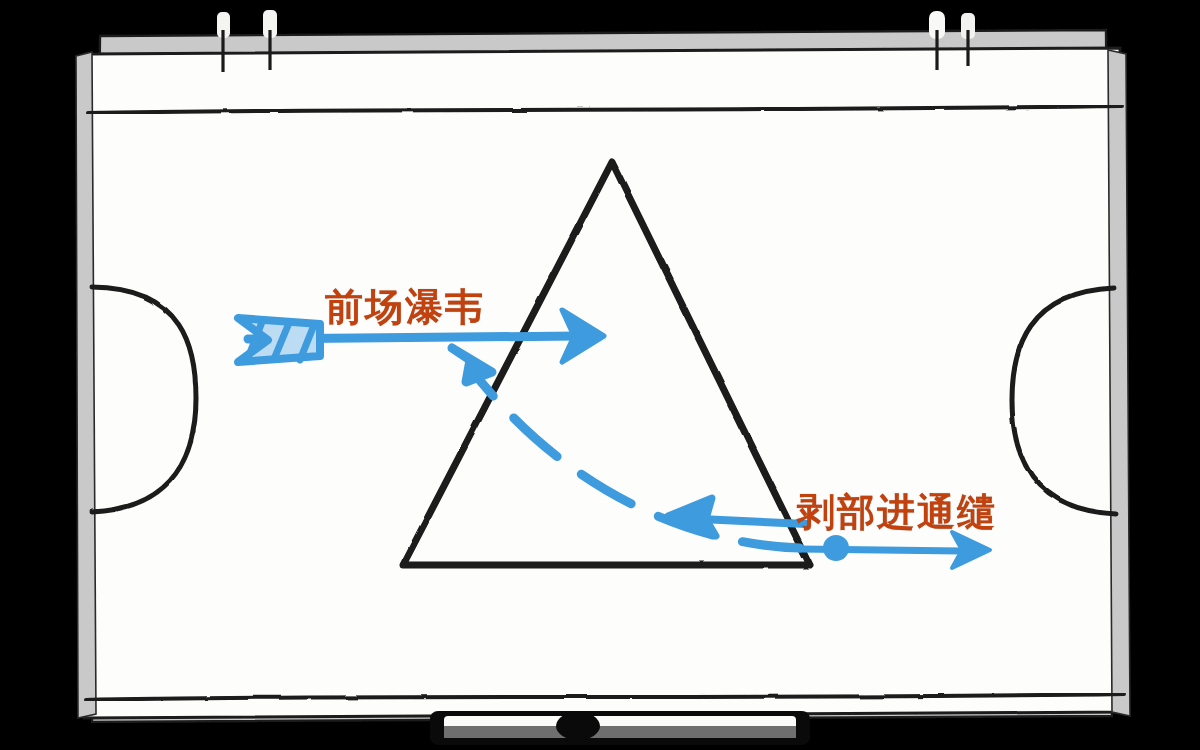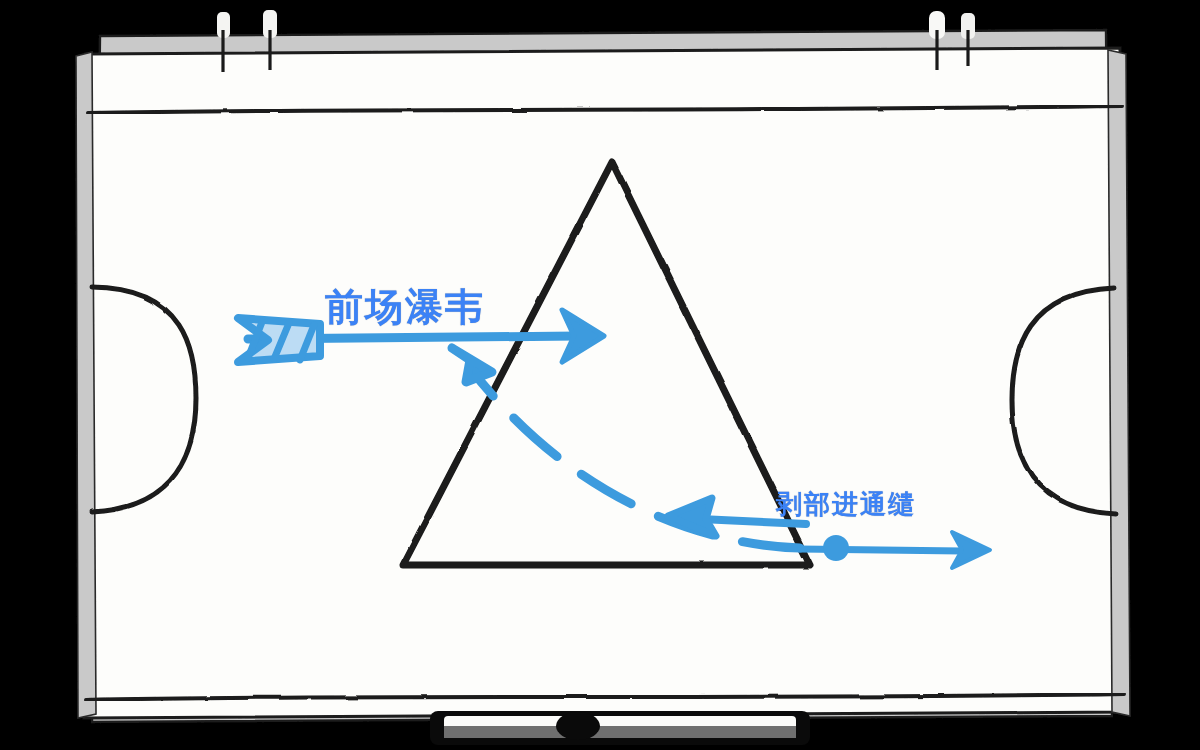--- a/index.html
+++ b/index.html
@@ -12,27 +12,27 @@
   #stage {
     position:relative;
     width:1200px; height:750px;
     background:#000;
   }
   #board-svg { position:absolute; inset:0; display:block; }
   .label {
     position:absolute;
     font-family:"DejaVu Sans", sans-serif;
     font-weight:700;
-    color:#3b82f6;
+    color:#c2410c;
     white-space:nowrap;
     letter-spacing:2px;
     text-shadow:0 0 1px rgba(0,0,0,.35);
   }
   #label-forward { left:325px; top:282px; font-size:38px; }
-  #label-backline { left:776px; top:487px; font-size:26px;font-family:Liberation Serif, serif; }
+  #label-backline { left:797px; top:487px; font-size:38px;font-family:Liberation Serif, serif; }
 </style>
 </head>
 <body>
 
 <div id="stage">
 
   <svg id="board-svg" viewBox="0 0 1200 750" width="1200" height="750">
 
     <defs>
 

